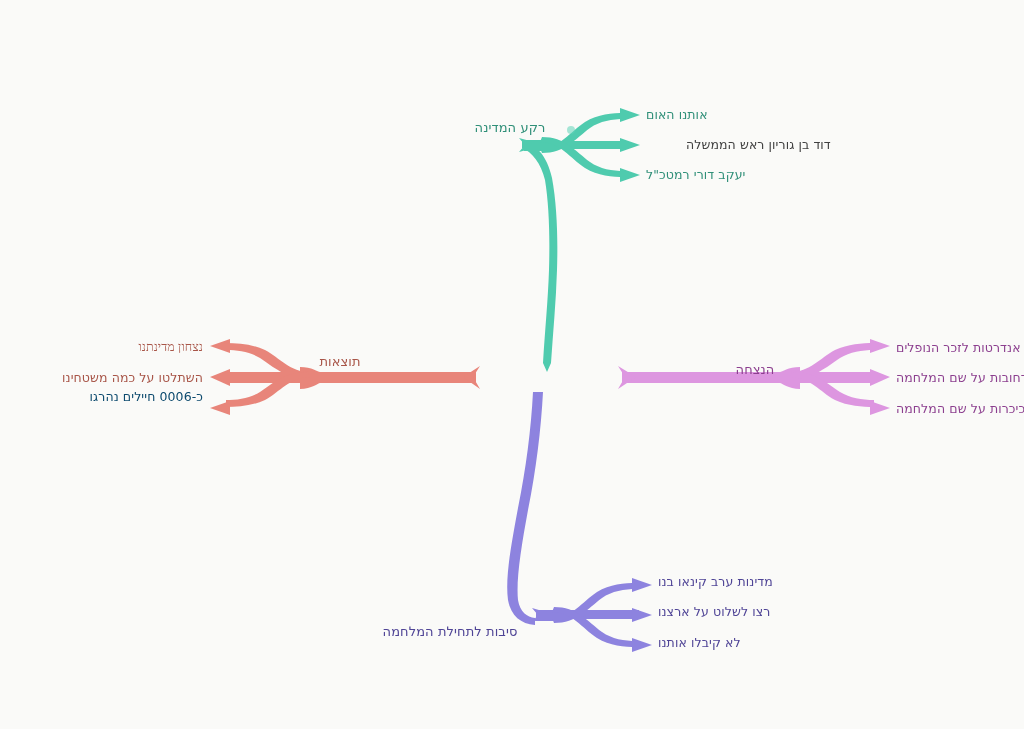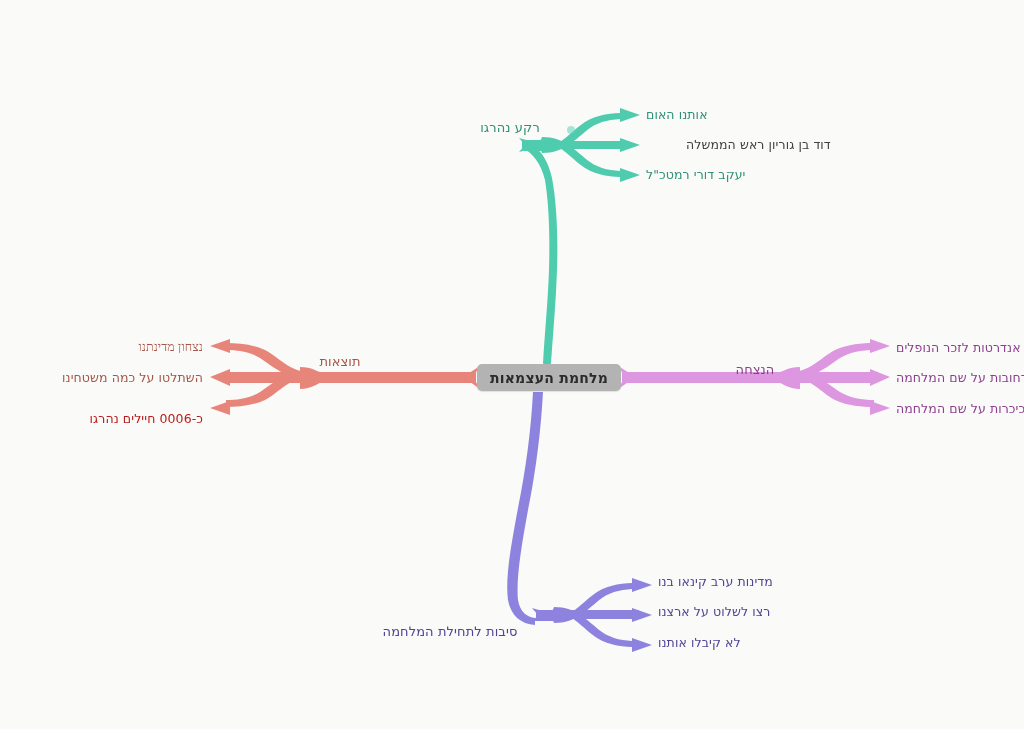--- a/index.html
+++ b/index.html
@@ -193,35 +193,32 @@
       <path fill="#8d83df" d="M 552 612
                C 572 612, 582 628, 597 638
                C 610 646, 624 647, 637 647
                L 637 641
                C 624 641, 612 639, 602 632
                C 587 621, 577 607, 554 607 Z"></path>
       <path fill="#8d83df" d="M 632 638 L 652 645 L 632 652 Z"></path>
     </g>
   </svg>
 
-  <div id="central-node">
-    <span class="central-text">מלחמת העצמאות</span>
-  </div>
-
-  <div class="node-label branch-label lbl-center" style="left:510px; top:128px; color:#2f8f78;">רקע נהרגו</div>
+
+  <div class="node-label branch-label lbl-center" style="left:510px; top:128px; color:#2f8f78;">רקע המדינה</div>
 
   <div class="node-label leaf-label lbl-left" style="left:646px; top:115px; color:#2f8f78;">אותנו האום</div>
   <div class="node-label leaf-label lbl-left" style="left:646px; top:145px; color:#404040;margin-left:40px;">דוד בן גוריון ראש הממשלה</div>
   <div class="node-label leaf-label lbl-left" style="left:646px; top:175px; color:#2f8f78;">יעקב דורי רמטכ"ל</div>
 
   <div class="node-label branch-label lbl-center" style="left:340px; top:362px; color:#a85548;">תוצאות</div>
 
   <div class="node-label leaf-label lbl-right" style="left:0px; width:203px; top:347px; color:#a85548;font-family:Liberation Serif, serif;">נצחון מדינתנו</div>
   <div class="node-label leaf-label lbl-right" style="left:0px; width:203px; top:378px; color:#a85548;">השתלטו על כמה משטחינו</div>
-  <div class="node-label leaf-label lbl-right" style="left:0px; width:203px; top:419px; color:#b91c1c;">כ-6000 חיילים נהרגו</div>
+  <div class="node-label leaf-label lbl-right" style="left:0px; width:203px; top:397px; color:#0c4a6e;">כ-6000 חיילים נהרגו</div>
 
   <div class="node-label branch-label lbl-center" style="left:755px; top:362px; color:#8c3f8f;margin-top:8px;">הנצחה</div>
 
   <div class="node-label leaf-label lbl-left" style="left:896px; top:348px; color:#8c3f8f;">אנדרטות לזכר הנופלים</div>
   <div class="node-label leaf-label lbl-left" style="left:896px; top:378px; color:#8c3f8f;">רחובות על שם המלחמה</div>
   <div class="node-label leaf-label lbl-left" style="left:896px; top:409px; color:#8c3f8f;">כיכרות על שם המלחמה</div>
 
   <div class="node-label branch-label lbl-center" style="left:450px; top:632px; color:#4f4496;">סיבות לתחילת המלחמה</div>
 
   <div class="node-label leaf-label lbl-left" style="left:658px; top:582px; color:#4f4496;">מדינות ערב קינאו בנו</div>

